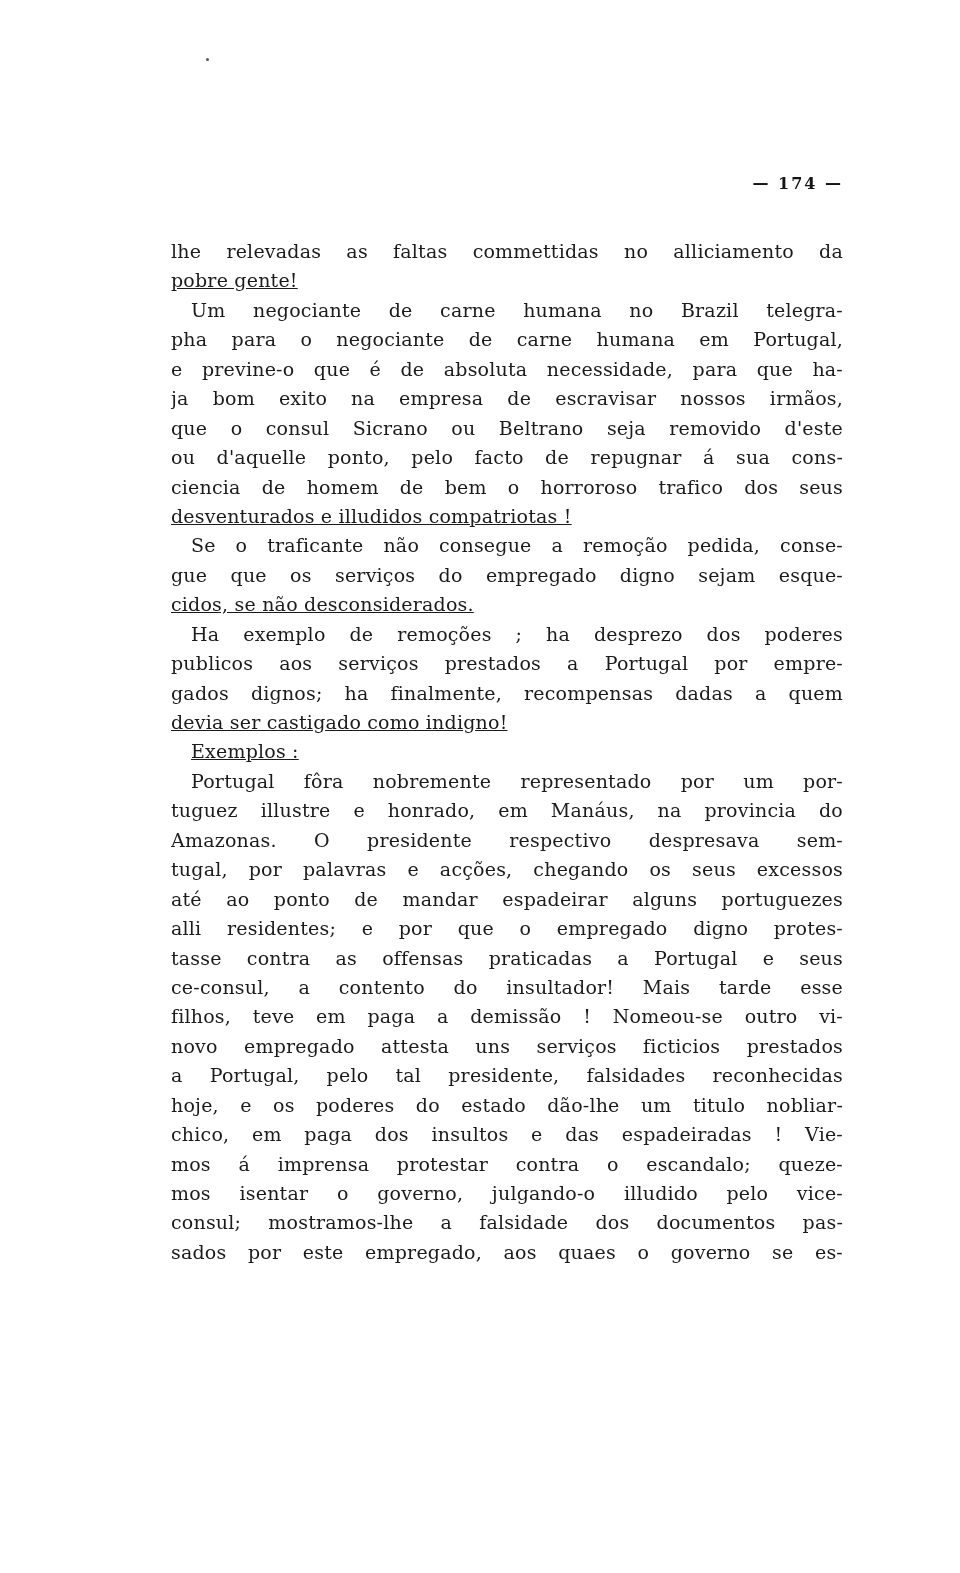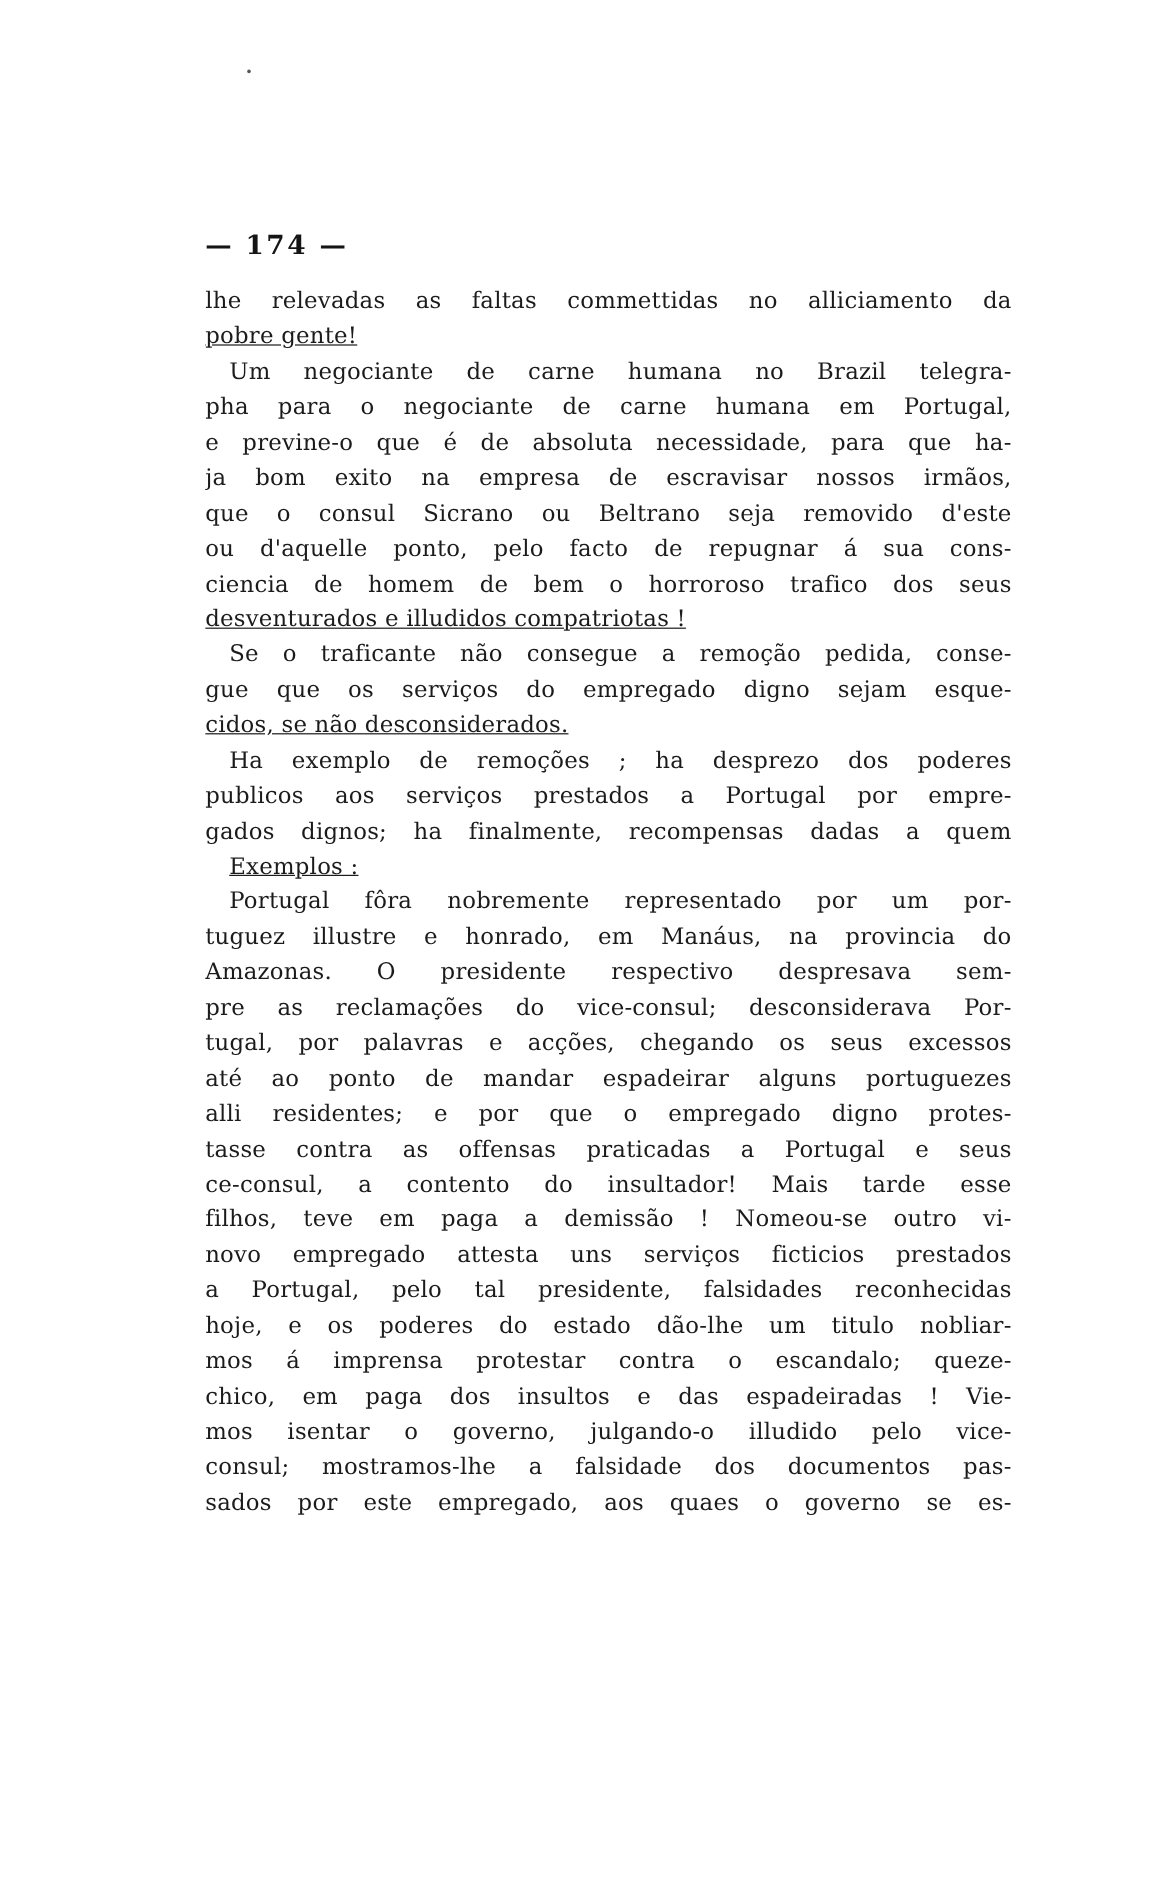--- a/index.html
+++ b/index.html
@@ -20,25 +20,25 @@
     position: absolute;
     left: 206px;
     top: 58px;
     width: 3px;
     height: 3px;
     border-radius: 50%;
     background: #555;
   }
   .page-header {
     position: absolute;
-    top: 192px;
+    top: 174px;
     left: 171px;
     width: 672px;
-    text-align: left;
-    font-size: 22px;
+    text-align: right;
+    font-size: 16px;
     font-weight: 700;
     letter-spacing: 2px;
     color: #151515;
   }
   .page-body {
     position: absolute;
     top: 237px;
     left: 171px;
     width: 672px;
   }
@@ -76,33 +76,33 @@
       <div class="line">que o consul Sicrano ou Beltrano seja removido d'este</div>
       <div class="line">ou d'aquelle ponto, pelo facto de repugnar á sua cons-</div>
       <div class="line">ciencia de homem de bem o horroroso trafico dos seus</div>
       <div class="line end">desventurados e illudidos compatriotas !</div>
       <div class="line indent">Se o traficante não consegue a remoção pedida, conse-</div>
       <div class="line">gue que os serviços do empregado digno sejam esque-</div>
       <div class="line end">cidos, se não desconsiderados.</div>
       <div class="line indent">Ha exemplo de remoções ; ha desprezo dos poderes</div>
       <div class="line">publicos aos serviços prestados a Portugal por empre-</div>
       <div class="line">gados dignos; ha finalmente, recompensas dadas a quem</div>
+      <div class="line end">devia ser castigado como indigno!</div>
       <div class="line end indent">Exemplos :</div>
       <div class="line indent">Portugal fôra nobremente representado por um por-</div>
       <div class="line">tuguez illustre e honrado, em Manáus, na provincia do</div>
       <div class="line">Amazonas. O presidente respectivo despresava sem-</div>
-      <div class="line">pre as reclamações do vice-consul; desconsiderava Por-</div>
       <div class="line">tugal, por palavras e acções, chegando os seus excessos</div>
       <div class="line">até ao ponto de mandar espadeirar alguns portuguezes</div>
       <div class="line">alli residentes; e por que o empregado digno protes-</div>
       <div class="line">tasse contra as offensas praticadas a Portugal e seus</div>
       <div class="line">ce-consul, a contento do insultador! Mais tarde esse</div>
       <div class="line">filhos, teve em paga a demissão ! Nomeou-se outro vi-</div>
       <div class="line">novo empregado attesta uns serviços ficticios prestados</div>
       <div class="line">a Portugal, pelo tal presidente, falsidades reconhecidas</div>
       <div class="line">hoje, e os poderes do estado dão-lhe um titulo nobliar-</div>
+      <div class="line">chico, em paga dos insultos e das espadeiradas ! Vie-</div>
       <div class="line">mos á imprensa protestar contra o escandalo; queze-</div>
-      <div class="line">chico, em paga dos insultos e das espadeiradas ! Vie-</div>
       <div class="line">mos isentar o governo, julgando-o illudido pelo vice-</div>
       <div class="line">consul; mostramos-lhe a falsidade dos documentos pas-</div>
       <div class="line">sados por este empregado, aos quaes o governo se es-</div>
     </div>
 </div>
 
 </body></html>

